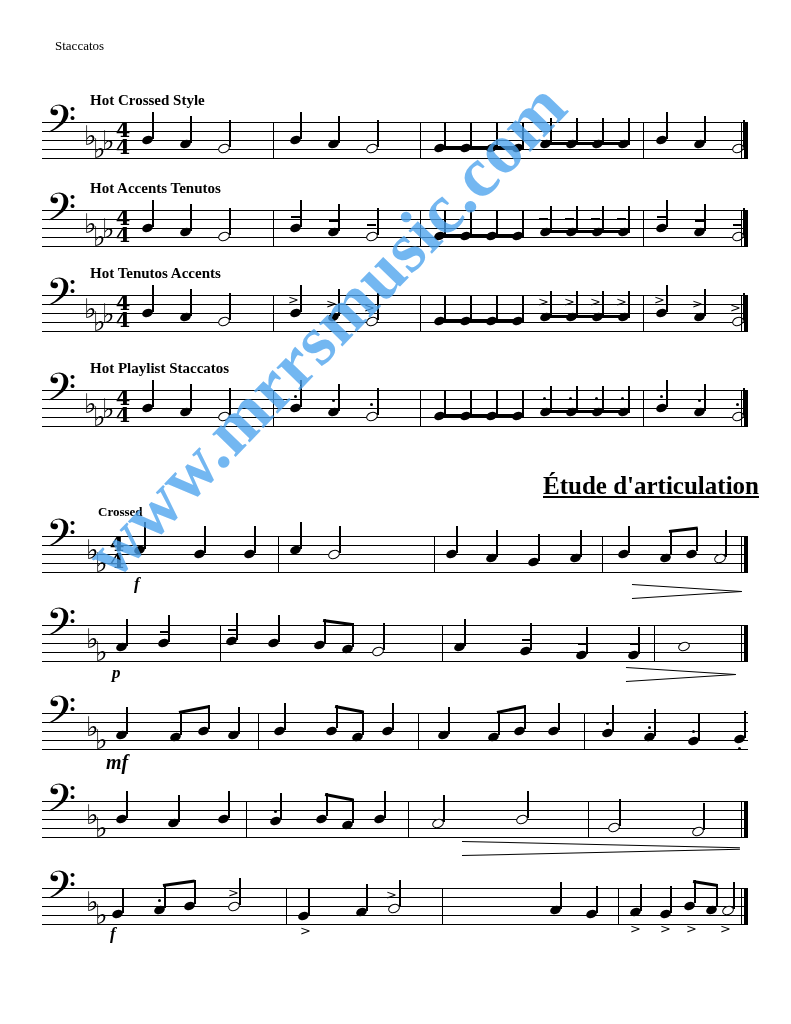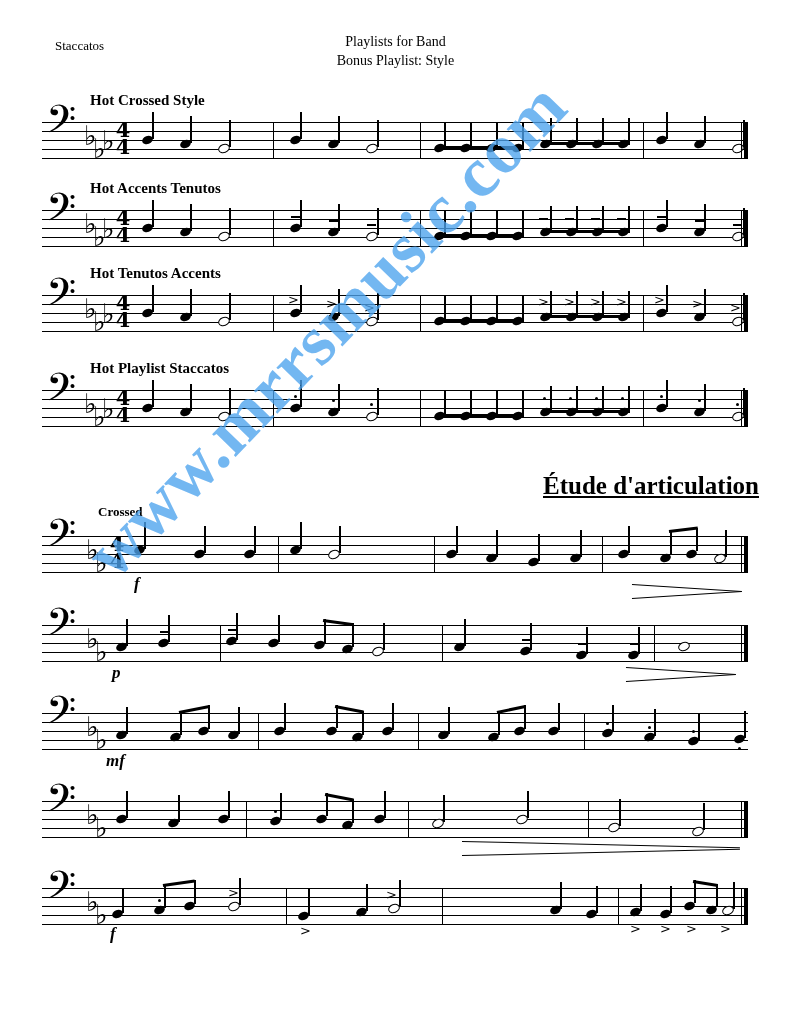--- a/index.html
+++ b/index.html
@@ -204,24 +204,20 @@
     white-space: nowrap;
     letter-spacing: 1px;
   }
 </style>
 </head>
 <body>
 
 <div class="page">
 
   <div class="instrument">Staccatos</div>
-  <div class="header-center">
-    <div>Playlists for Band</div>
-    <div>Bonus Playlist: Style</div>
-  </div>
 
   <div class="sec-title" style="left:90px; top:92px;">Hot Crossed Style</div>
 
   <div class="system" style="left:42px; top:114px; width:706px;">
     <div class="staff">
       <div class="ln ln0"></div>
         <div class="ln ln1"></div>
         <div class="ln ln2"></div>
         <div class="ln ln3"></div>
         <div class="ln ln4"></div>
@@ -809,21 +805,21 @@
     <div class="staff">
       <div class="ln ln0"></div>
         <div class="ln ln1"></div>
         <div class="ln ln2"></div>
         <div class="ln ln3"></div>
         <div class="ln ln4"></div>
     </div>
     <div class="clef">𝄢</div>
     <div class="flat" style="left:44px; top:8px;">♭</div>
     <div class="flat" style="left:53px; top:21px;">♭</div>
-    <div class="dynamic" style="left:64px; top:46px; font-size:17px;">mf</div>
+    <div class="dynamic" style="left:64px; top:46px; font-size:20px;">mf</div>
 
     <div class="note">
         <span class="head" style="left:74px; top:26px;"></span>
         <span class="stem" style="left:84px; top:2px; height:27px;"></span>
       </div>
     <div class="note">
         <span class="head" style="left:128px; top:28px;"></span>
         <span class="stem" style="left:138px; top:6px; height:24px;"></span>
       </div>
     <div class="note">

